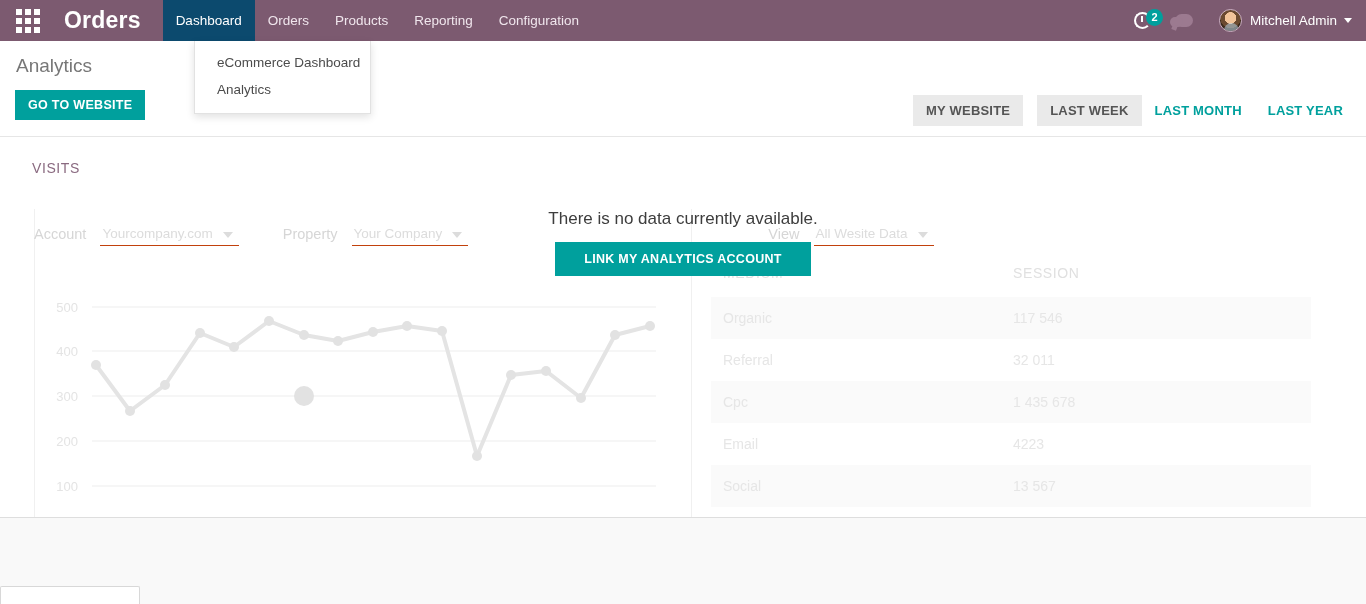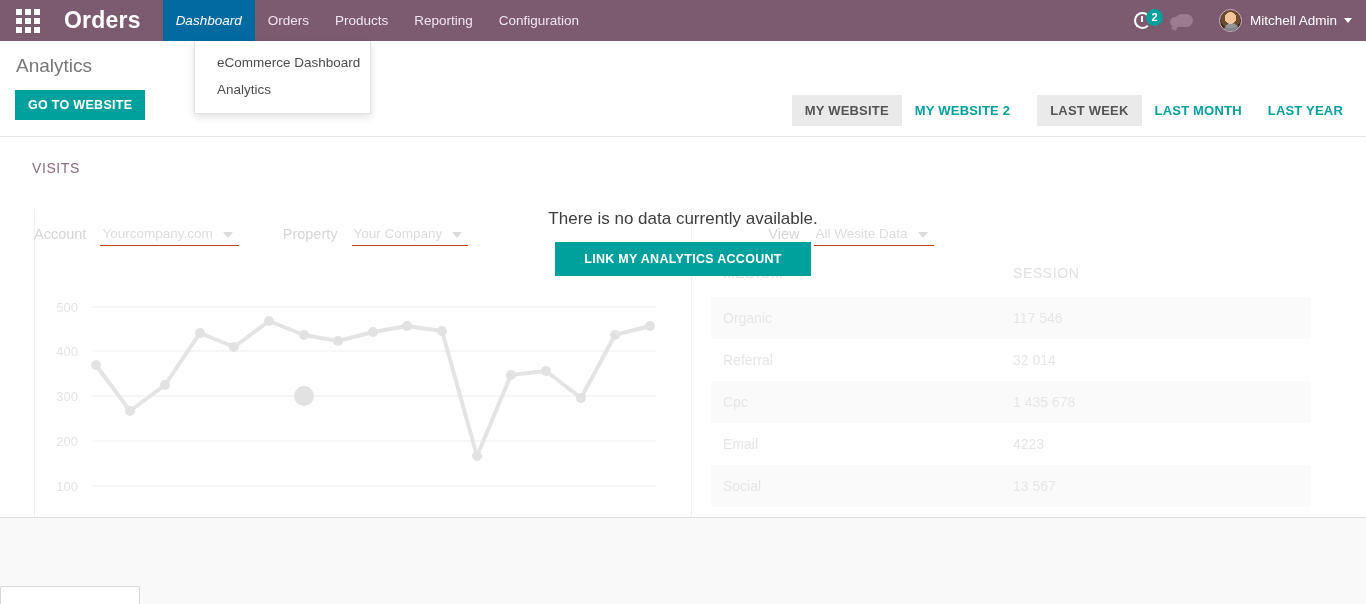--- a/index.html
+++ b/index.html
@@ -32,21 +32,21 @@
     color: #ffffff; font-size: 23px; font-weight: bold;
     letter-spacing: 0.2px; white-space: nowrap;
   }
   .menu-items { display: flex; align-items: stretch; }
   .menu-item {
     display: flex; align-items: center;
     padding: 0 13px;
     color: #f0e6ed; font-size: 13.5px;
     white-space: nowrap; cursor: pointer;
   }
-  .menu-item.active { background: #0369a1; color: #ffffff; font-style: italic; }
+  .menu-item.active { background: #0c4a6e; color: #ffffff; }
   .navbar-right {
     margin-left: auto; display: flex; align-items: center;
     padding-right: 14px;
   }
   .activity-wrap { position: relative; margin-right: 24px; cursor: pointer; display:flex; align-items:center;}
   .clock-ico {
     width: 17px; height: 17px; border: 2px solid #ffffff; border-radius: 50%;
     position: relative; border-right-color: transparent;
   }
   .clock-ico::after {
@@ -268,21 +268,20 @@
   <div class="dropdown-item">eCommerce Dashboard</div>
   <div class="dropdown-item">Analytics</div>
 </div>
 
 <div class="control-panel">
   <div class="cp-title">Analytics</div>
   <button class="go-website-btn">GO TO WEBSITE</button>
   <div class="cp-right">
     <div class="btn-group">
       <button class="cp-btn active">MY WEBSITE</button>
-      <button class="cp-btn">MY WEBSITE 2</button>
     </div>
     <div class="group-gap"></div>
     <div class="btn-group">
       <button class="cp-btn active">LAST WEEK</button>
       <button class="cp-btn">LAST MONTH</button>
       <button class="cp-btn">LAST YEAR</button>
     </div>
   </div>
 </div>
 
@@ -365,21 +364,21 @@
           <th class="col-session">SESSION</th>
         </tr>
       </thead>
       <tbody>
         <tr>
           <td>Organic</td>
           <td>117 546</td>
         </tr>
         <tr>
           <td>Referral</td>
-          <td>32 014</td>
+          <td>32 011</td>
         </tr>
         <tr>
           <td>Cpc</td>
           <td>1 435 678</td>
         </tr>
         <tr>
           <td>Email</td>
           <td>4223</td>
         </tr>
         <tr>

